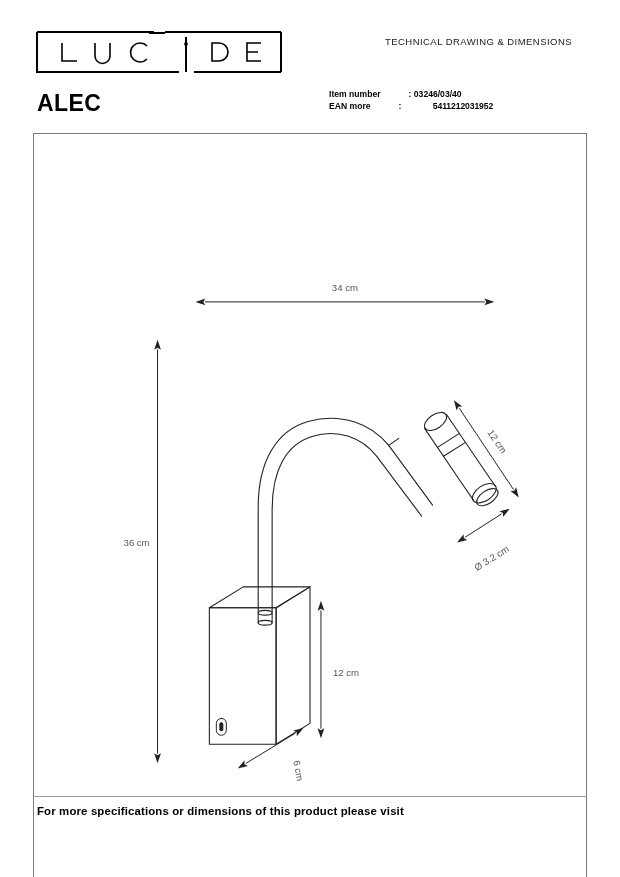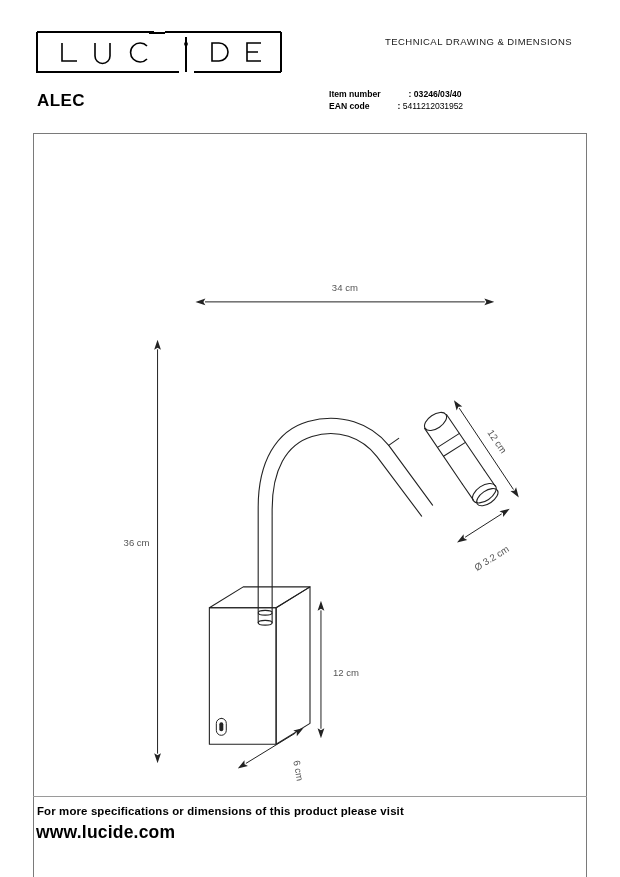--- a/index.html
+++ b/index.html
@@ -34,37 +34,37 @@
     left: 385px; top: 36px;
     font-size: 9.5px;
     letter-spacing: 0.45px;
     color: #1a1a1a;
     white-space: nowrap;
   }
 
   #product-name {
     position: absolute;
     left: 37px; top: 92px;
-    font-size: 17px;
+    font-size: 23px;
     font-weight: bold;
     letter-spacing: 0.4px;
     line-height: 1;
   }
 
   #product-codes {
     position: absolute;
     left: 301px; top: 88px;
     font-size: 8.6px;
     line-height: 12.4px;
     white-space: nowrap;
   }
   #product-codes .code-line { display: block; }
   #product-codes .code-key { font-weight: bold; margin-left: 28px; }
   #product-codes .code-val { font-weight: bold; }
-  #product-codes .ean-val { font-weight: normal; letter-spacing: -0.1px; }
+  #product-codes .ean-val { font-weight: bold; letter-spacing: -0.1px; margin-left: 29px; }
 
   
   #drawing-frame {
     position: absolute;
     left: 33px; top: 133px;
     width: 554px; height: 828px;
     border: 1px solid #7a7a7a;
     box-sizing: border-box;
     background: #ffffff;
   }
@@ -148,21 +148,21 @@
       <path d="M225,12 L211,12 L211,30 L225,30 M211,21 L222,21" fill="none" stroke="#000000" stroke-width="1.6"></path>
     </svg>
   </div>
 
   <div id="doc-type-label">TECHNICAL DRAWING &amp; DIMENSIONS</div>
 
   <div id="product-name">ALEC</div>
 
   <div id="product-codes">
     <span class="code-line"><span class="code-key">Item number</span><span class="code-key">:&nbsp;</span><span class="code-val">03246/03/40</span></span>
-    <span class="code-line"><span class="code-key">EAN code</span><span class="code-key">:&nbsp;</span><span class="ean-val">5411212031952</span></span>
+    <span class="code-line"><span class="code-key">EAN more</span><span class="code-key">:&nbsp;</span><span class="ean-val">5411212031952</span></span>
   </div>
 
 </div>
 
 <div id="drawing-frame">
   <svg id="drawing-canvas" viewBox="0 0 554 660" xmlns="http://www.w3.org/2000/svg">
 
     <defs>
       <marker id="arrowStart" markerWidth="11" markerHeight="8" refX="10" refY="4" orient="auto" markerUnits="userSpaceOnUse">
         <path d="M10,0.6 L0,4 L10,7.4 L8,4 Z" fill="#222222"></path>
@@ -255,14 +255,13 @@
         <text class="dim-text" x="262" y="555" transform="rotate(80 262 555)" text-anchor="middle">6 cm</text>
       </g>
 
     </g>
   </svg>
 </div>
 
 <div id="footer-area">
   <div id="footer-rule"></div>
   <div id="footer-line-1">For more specifications or dimensions of this product please visit</div>
-  <div id="footer-line-2">www.lucide.com</div>
 </div>
 
 </body></html>

